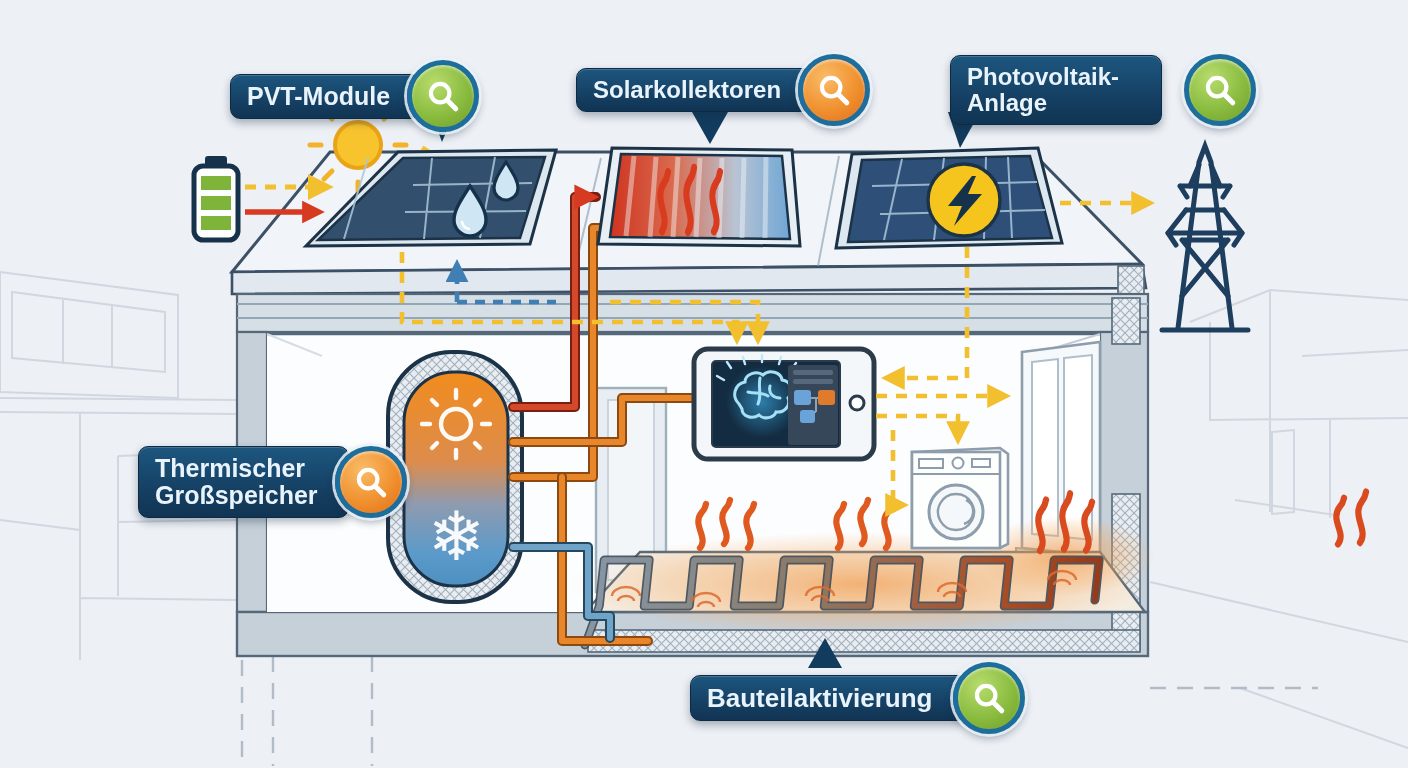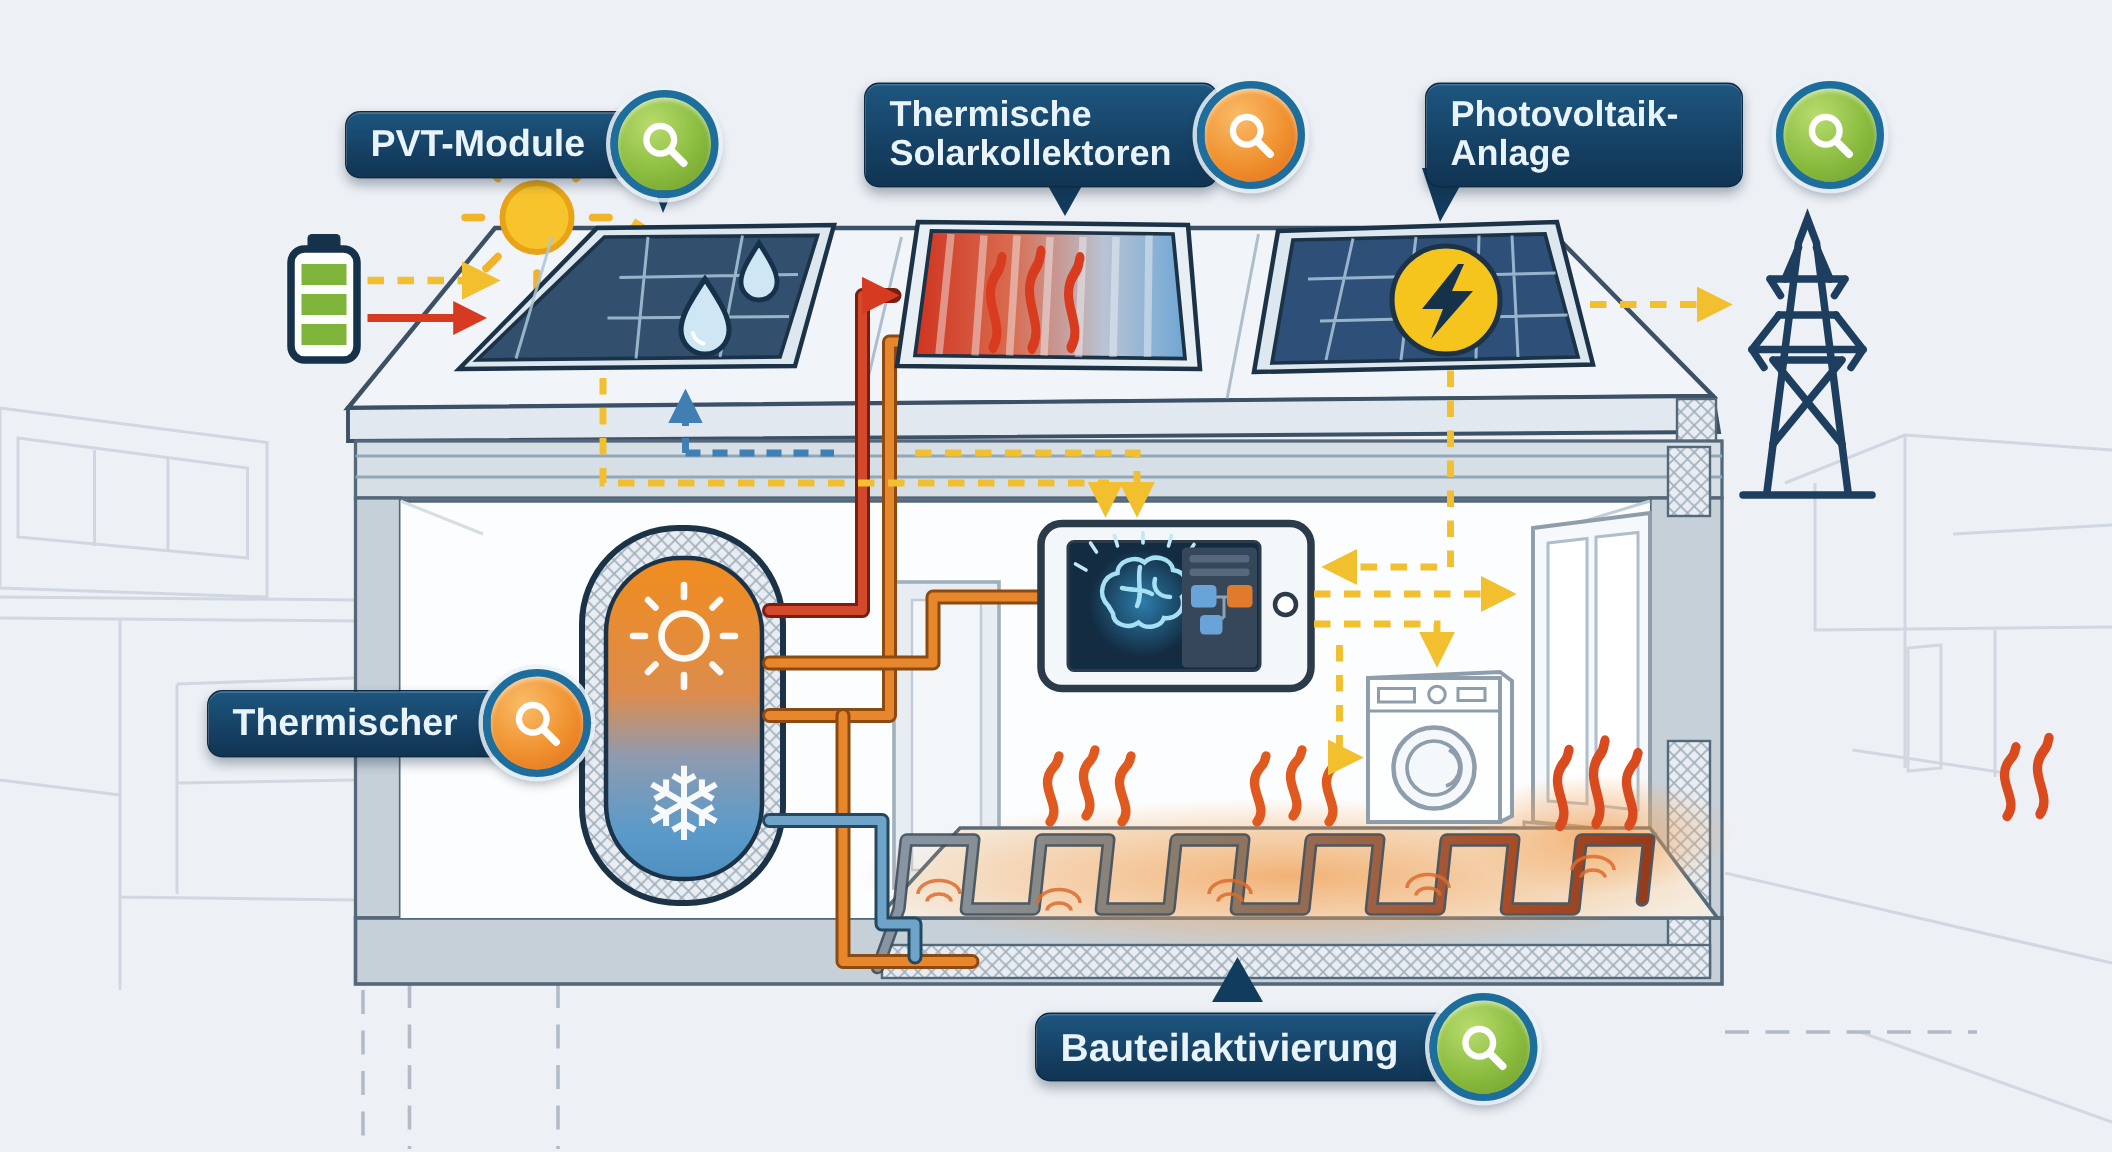--- a/index.html
+++ b/index.html
@@ -343,21 +343,20 @@
   <div class="badge green">
     <svg width="34" height="34" viewBox="0 0 24 24">
           <circle cx="10" cy="10" r="6.5" fill="none" stroke="#fff" stroke-width="3"></circle>
           <line x1="15" y1="15" x2="21" y2="21" stroke="#fff" stroke-width="3.6" stroke-linecap="round"></line>
         </svg>
   </div>
 </div>
 
 <div class="callout" style="left:576px;top:54px;">
   <div class="bubble fs24" style="padding-right:30px;">
-    <div>Thermische</div>
     <div class="l2">Solarkollektoren</div>
   </div>
   <div class="badge orange">
     <svg width="34" height="34" viewBox="0 0 24 24">
           <circle cx="10" cy="10" r="6.5" fill="none" stroke="#fff" stroke-width="3"></circle>
           <line x1="15" y1="15" x2="21" y2="21" stroke="#fff" stroke-width="3.6" stroke-linecap="round"></line>
         </svg>
   </div>
 </div>
 
@@ -370,20 +369,21 @@
     <svg width="34" height="34" viewBox="0 0 24 24">
           <circle cx="10" cy="10" r="6.5" fill="none" stroke="#fff" stroke-width="3"></circle>
           <line x1="15" y1="15" x2="21" y2="21" stroke="#fff" stroke-width="3.6" stroke-linecap="round"></line>
         </svg>
   </div>
 </div>
 
 <div class="callout" style="left:138px;top:446px;align-items:center;">
   <div class="bubble fs25" style="padding-right:30px;">
     <div>Thermischer</div>
+    <div class="l2">Großspeicher</div>
   </div>
   <div class="badge orange">
     <svg width="34" height="34" viewBox="0 0 24 24">
           <circle cx="10" cy="10" r="6.5" fill="none" stroke="#fff" stroke-width="3"></circle>
           <line x1="15" y1="15" x2="21" y2="21" stroke="#fff" stroke-width="3.6" stroke-linecap="round"></line>
         </svg>
   </div>
 </div>
 
 <div class="callout" style="left:690px;top:662px;">

